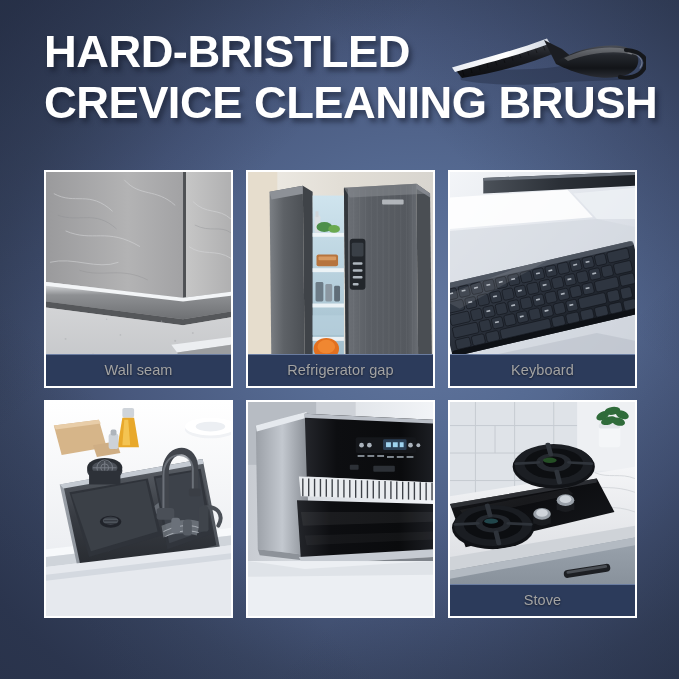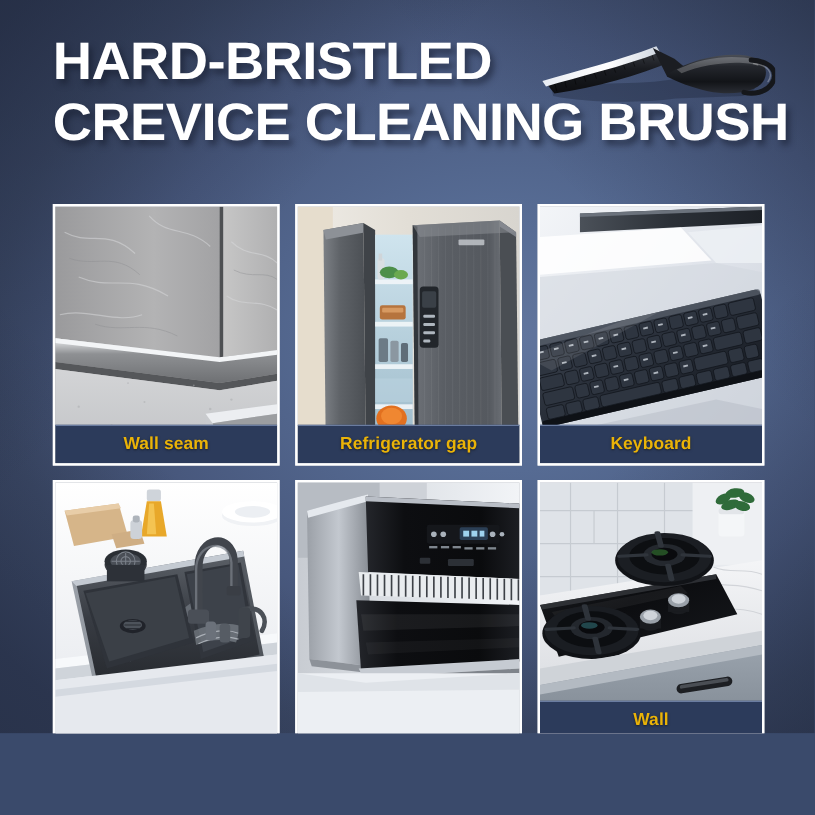--- a/index.html
+++ b/index.html
@@ -6,21 +6,21 @@
   html,body { width:679px; height:679px; }
   body {
     font-family:"Liberation Sans", sans-serif;
     background:#3a4a6b;
     overflow:hidden;
   }
 
   
   #poster {
     position:relative;
-    width:679px; height:611px;
+    width:679px; height:679px;
     background:
       radial-gradient(ellipse 78% 70% at 62% 46%, #62769e 0%, #566b93 26%, #48587d 58%, #3a4764 80%, #313c57 100%);
     overflow:hidden;
   }
   #poster::after{
     content:"";
     position:absolute; inset:0;
     background:
       linear-gradient(135deg, rgba(30,38,58,.55) 0%, rgba(30,38,58,0) 32%),
       linear-gradient(315deg, rgba(30,38,58,.45) 0%, rgba(30,38,58,0) 30%),
@@ -75,23 +75,23 @@
   .photo svg { display:block; width:100%; height:100%; }
   .label {
     position:absolute; left:0; right:0; bottom:0;
     height:32px;
     background:#2c3b5b;
     border-top:1px solid #6a7ca0;
     display:flex; align-items:center; justify-content:center;
     z-index:2;
   }
   .label span {
-    color:#eab308;
+    color:#a3a3a3;
     font-size:14.5px;
-    font-weight:700;
+    font-weight:400;
     letter-spacing:.1px;
     text-shadow:0 1px 2px rgba(0,0,0,.5);
     line-height:1;
   }
 </style>
 </head>
 <body>
 
 <div id="poster">
 
@@ -821,18 +821,18 @@
           <polygon points="0,172 189,138 189,218 0,218" fill="url(#stCab)"></polygon>
           <polygon points="0,172 189,138 189,146 0,180" fill="#b3bac2"></polygon>
 
           <g>
             <rect x="116" y="168" width="48" height="8" rx="4" fill="#1d1f23" transform="rotate(-9 140 172)"></rect>
             <rect x="119" y="169" width="42" height="3" rx="1.5" fill="#4a4e54" transform="rotate(-9 140 172)"></rect>
           </g>
         </svg>
       </div>
       <div class="label">
-        <span>Wall</span>
+        <span>Stove</span>
       </div>
     </div>
 
   </div>
 </div>
 
 </body></html>

